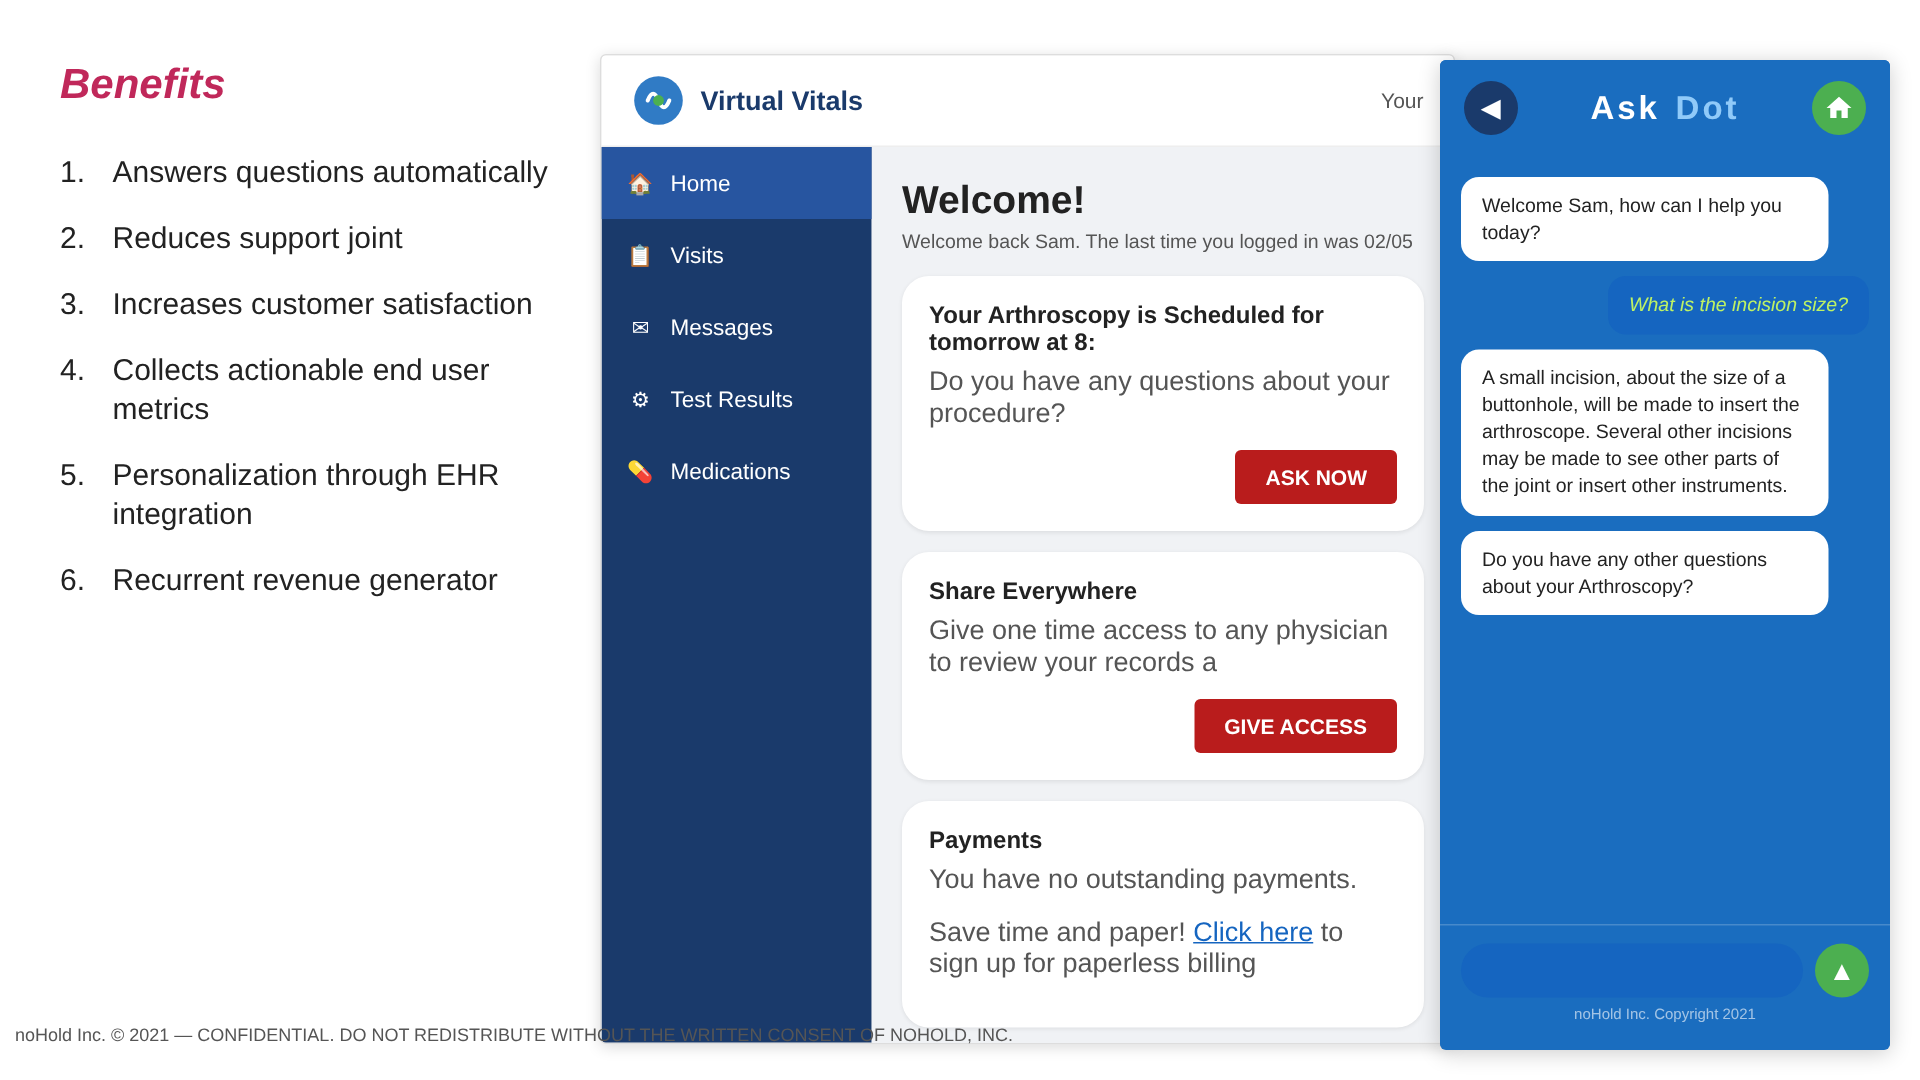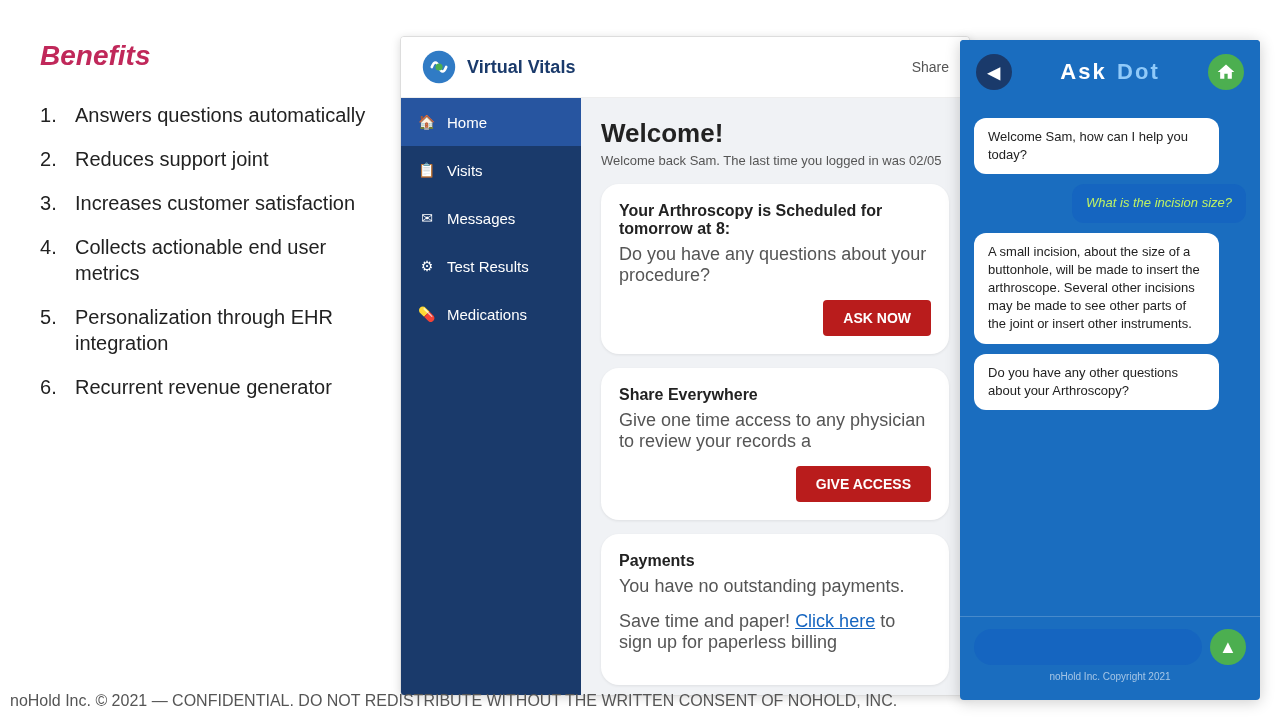--- a/index.html
+++ b/index.html
@@ -321,23 +321,23 @@
     .chat-copyright {
       text-align: center;
       font-size: 10px;
       color: rgba(255,255,255,0.6);
       padding: 6px;
     }
 
     
     .page-footer {
       position: absolute;
-      bottom: 10px;
+      bottom: 23px;
       left: 10px;
-      font-size: 16px;
+      font-size: 12px;
       color: #555;
     }
   </style>
 </head>
 <body>
 
 <div class="benefits-panel">
   <h1 class="benefits-title">Benefits</h1>
   <ol class="benefits-list">
 
@@ -367,21 +367,21 @@
   <div class="app-header">
     <div class="app-logo">
 
       <svg class="logo-icon" viewBox="0 0 40 40">
         <circle cx="20" cy="20" r="18" fill="#1a6dbf" opacity="0.9"></circle>
         <path d="M12 20 Q16 10 20 20 Q24 30 28 20" stroke="#fff" stroke-width="3" fill="none" stroke-linecap="round"></path>
         <circle cx="20" cy="20" r="4" fill="#4caf50"></circle>
       </svg>
       <span class="app-name">Virtual Vitals</span>
     </div>
-    <span class="app-help">Share</span>
+    <span class="app-help">Your</span>
   </div>
 
   <div class="app-body">
 
     <div class="app-sidebar">
 
     <div class="sidebar-item active">
           <span class="sidebar-icon">🏠</span>
           <span>Home</span>
         </div>

